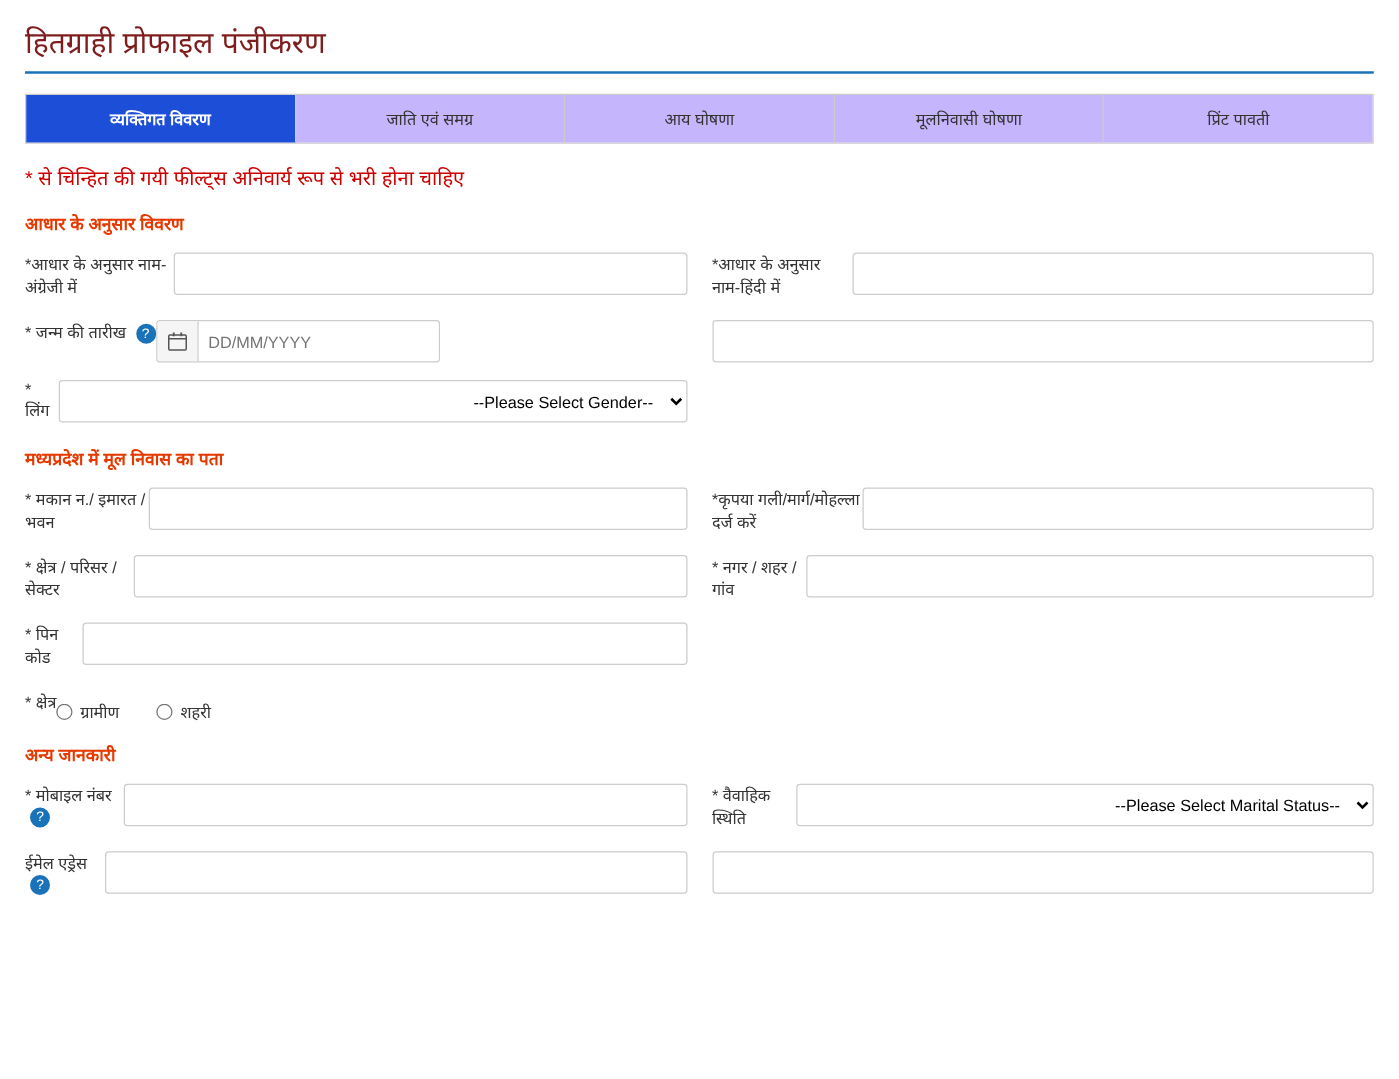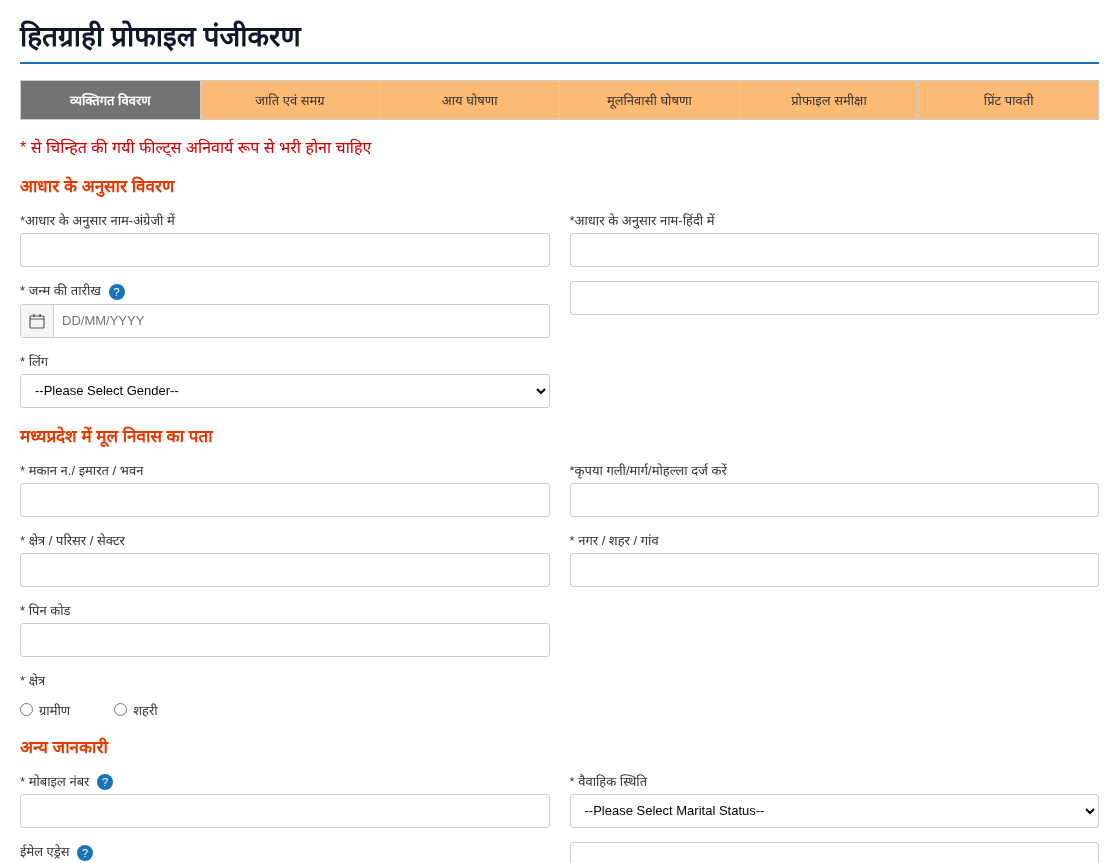--- a/index.html
+++ b/index.html
@@ -1,66 +1,65 @@
 <!DOCTYPE html>
 <html><head>
   <meta charset="utf-8">
   <style>
     * { box-sizing: border-box; margin: 0; padding: 0; }
     body { font-family: Arial, sans-serif; background: #fff; color: #333; font-size: 14px; }
 
     .page-wrapper { padding: 16px 20px; max-width: 1119px; margin: 0 auto; }
 
-    .page-title { font-size: 28px; color: #0f172a; font-weight: bold; padding-bottom: 8px; border-bottom: 2px solid #1a73b8; margin-bottom: 16px; }
+    .page-title { font-size: 24px; color: #7f1d1d; font-weight: normal; padding-bottom: 8px; border-bottom: 2px solid #1a73b8; margin-bottom: 16px; }
 
     .tabs { display: flex; border: 1px solid #ccc; margin-bottom: 16px; }
-    .tab { flex: 1; padding: 10px 8px; text-align: center; cursor: pointer; font-size: 13px; background: #fdba74; border-right: 1px solid #ccc; color: #333; }
+    .tab { flex: 1; padding: 10px 8px; text-align: center; cursor: pointer; font-size: 13px; background: #c4b5fd; border-right: 1px solid #ccc; color: #333; }
     .tab:last-child { border-right: none; }
-    .tab.active { background: #737373; color: #fff; font-weight: bold; }
+    .tab.active { background: #1d4ed8; color: #fff; font-weight: bold; }
 
     .required-note { color: #c00; font-size: 16px; margin-bottom: 16px; }
     .required-note span { color: #c00; }
 
-    .section-title { font-size: 17px; color: #e63900; font-weight: bold; margin-bottom: 14px; margin-top: 8px; }
+    .section-title { font-size: 14px; color: #e63900; font-weight: bold; margin-bottom: 14px; margin-top: 8px; }
 
     .form-row { display: flex; gap: 20px; margin-bottom: 14px; }
-    .form-col { flex: 1; display: flex; flex-direction: column; }
+    .form-col { flex: 1; display: flex; flex-direction: row; }
     .form-col.half { flex: 0 0 calc(50% - 10px); }
 
     .field-label { font-size: 13px; color: #333; margin-bottom: 4px; }
 
     .form-input { width: 100%; padding: 6px 10px; border: 1px solid #ccc; border-radius: 3px; font-size: 13px; height: 34px; outline: none; }
 
     .date-wrapper { display: flex; align-items: center; border: 1px solid #ccc; border-radius: 3px; height: 34px; overflow: hidden; }
     .date-icon { padding: 0 8px; color: #666; background: #f5f5f5; height: 100%; display: flex; align-items: center; border-right: 1px solid #ccc; cursor: pointer; }
     .date-input { flex: 1; border: none; padding: 6px 8px; font-size: 13px; outline: none; color: #999; }
 
-    .form-select { width: 100%; padding: 6px 10px; border: 1px solid #ccc; border-radius: 3px; font-size: 13px; height: 34px; outline: none; background: #fff; }
+    .form-select { width: 100%; padding: 6px 10px; border: 1px solid #ccc; border-radius: 3px; font-size: 13px; height: 34px; outline: none; background: #fff; text-align: right; }
 
     .info-icon { display: inline-flex; align-items: center; justify-content: center; width: 16px; height: 16px; background: #1a73b8; color: #fff; border-radius: 50%; font-size: 11px; cursor: pointer; margin-left: 4px; vertical-align: middle; }
 
-    .radio-group { display: flex; align-items: center; gap: 44px; margin-top: 8px; }
+    .radio-group { display: flex; align-items: center; gap: 30px; margin-top: 8px; }
     .radio-label { display: flex; align-items: center; gap: 6px; cursor: pointer; font-size: 13px; }
     .radio-label input { cursor: pointer; }
 
     .section-divider { margin: 8px 0 16px 0; }
   </style>
 </head>
 <body>
 
 <div class="page-wrapper">
 
   <h1 class="page-title">हितग्राही प्रोफाइल पंजीकरण</h1>
 
   <div class="tabs">
     <div class="tab active">व्यक्तिगत विवरण</div>
     <div class="tab">जाति एवं समग्र</div>
     <div class="tab">आय घोषणा</div>
     <div class="tab">मूलनिवासी घोषणा</div>
-    <div class="tab">प्रोफाइल समीक्षा</div>
     <div class="tab">प्रिंट पावती</div>
   </div>
 
   <div class="required-note">
     <span>* से चिन्हित की गयी फील्ट्स अनिवार्य रूप से भरी होना चाहिए</span>
   </div>
 
   <div class="section-title">आधार के अनुसार विवरण</div>
 
   <div class="form-row">

